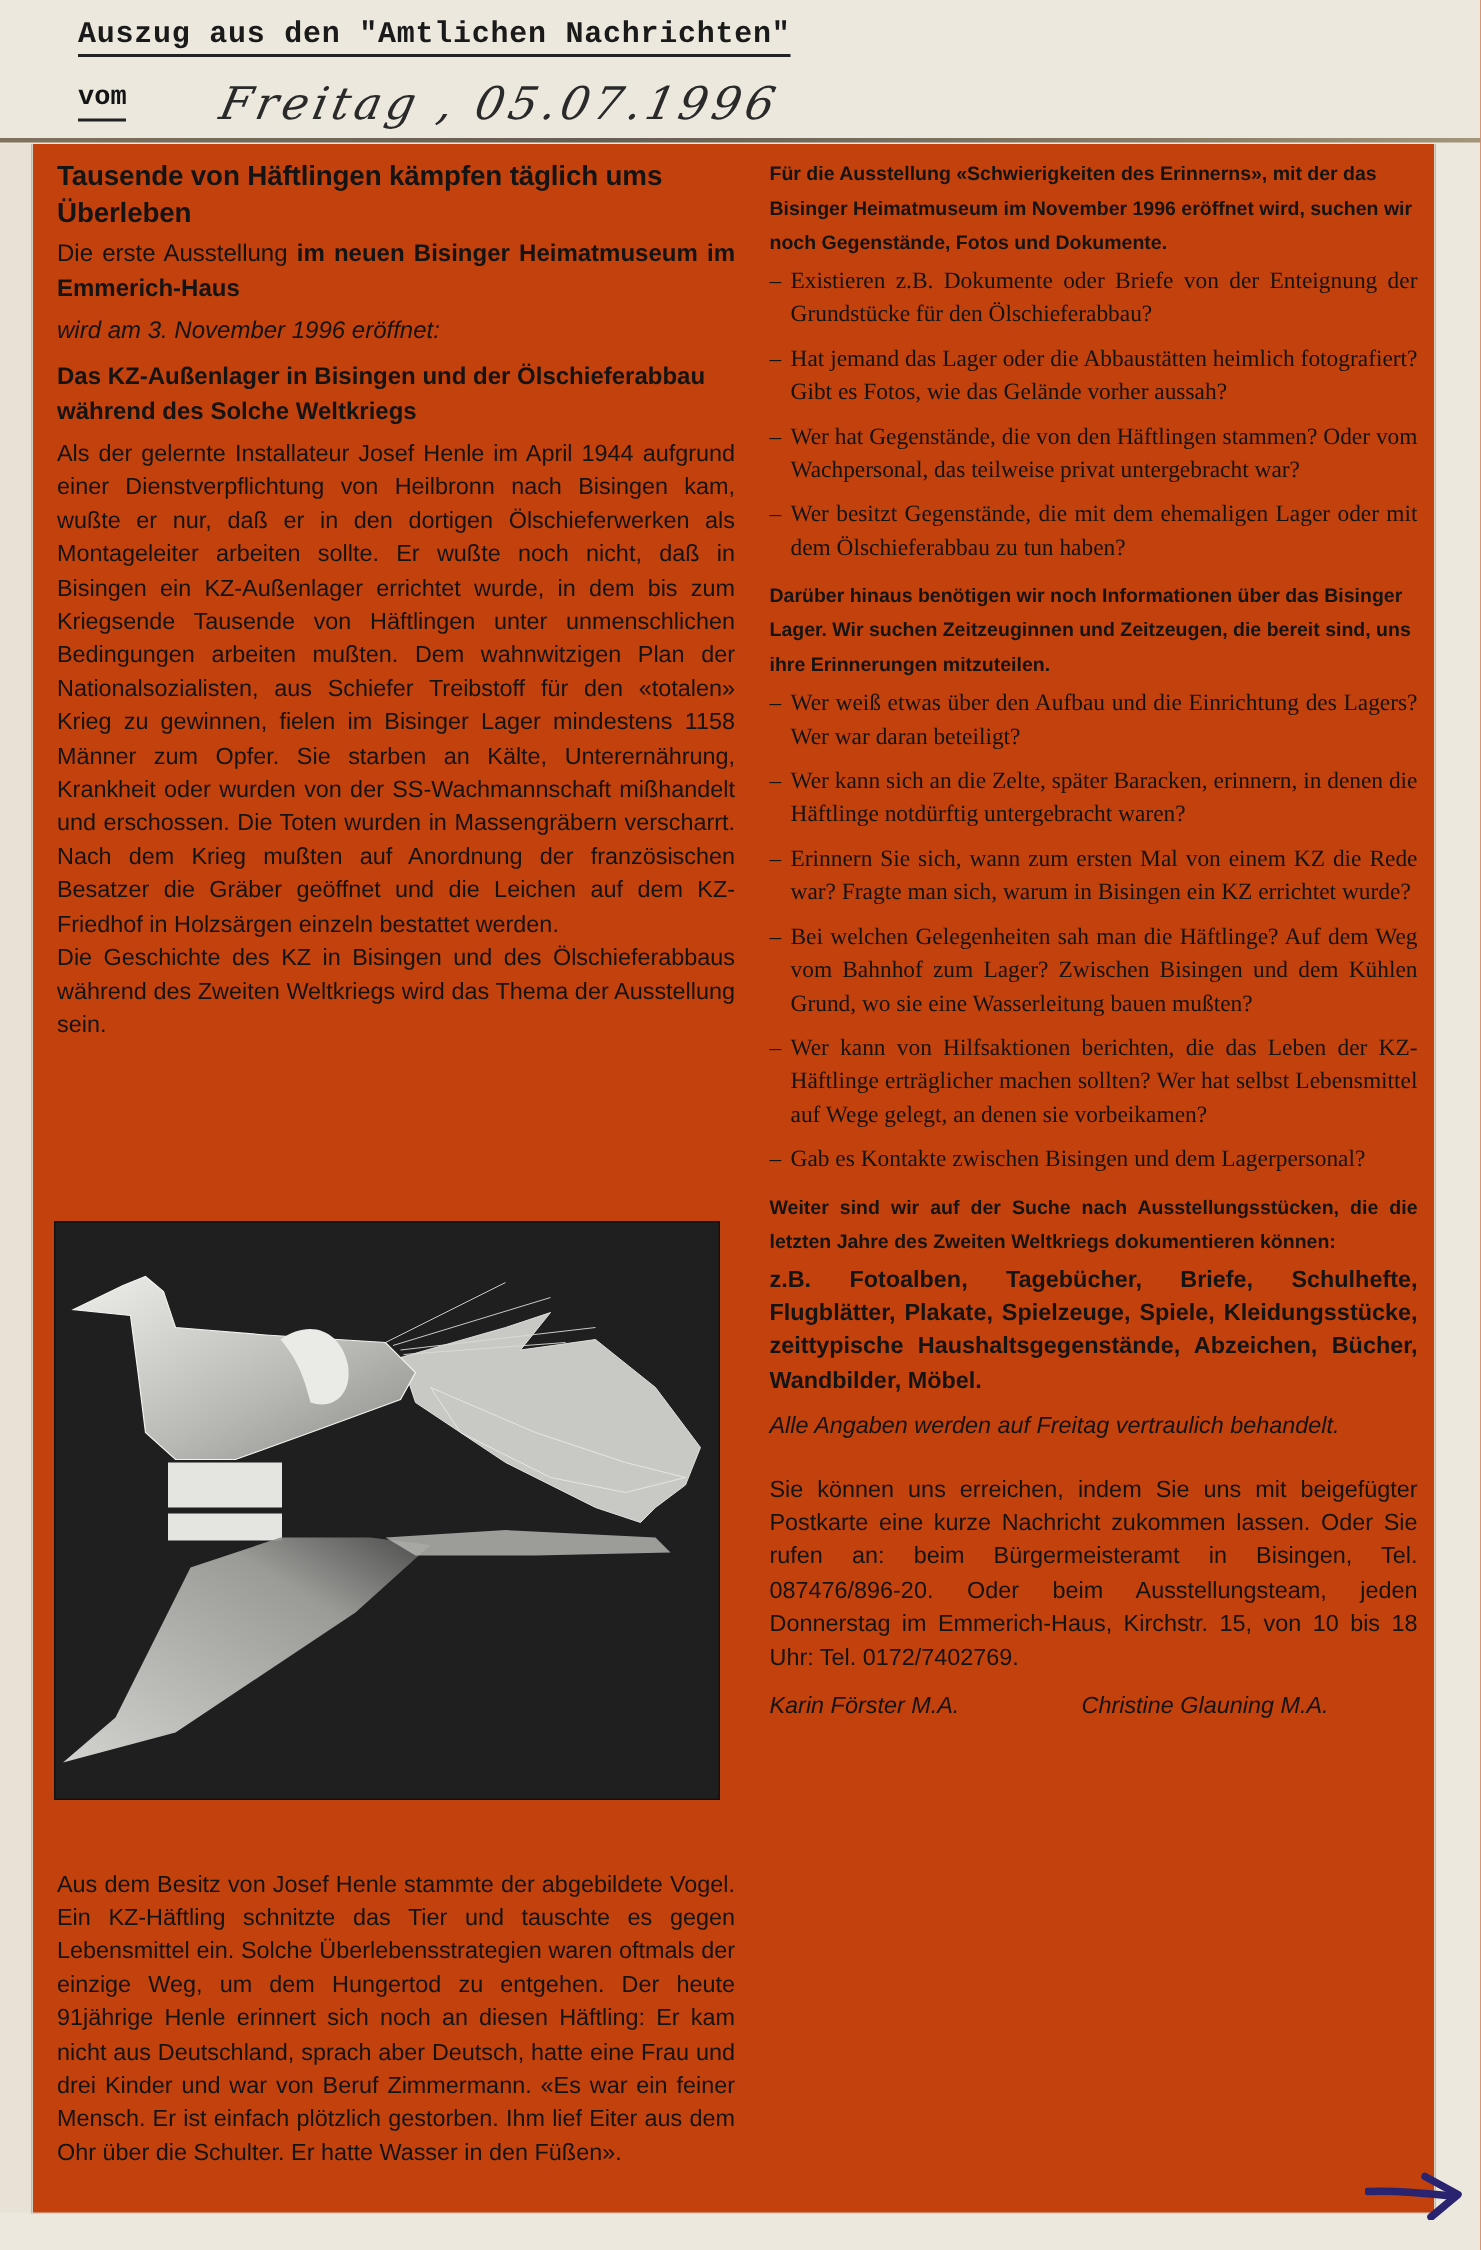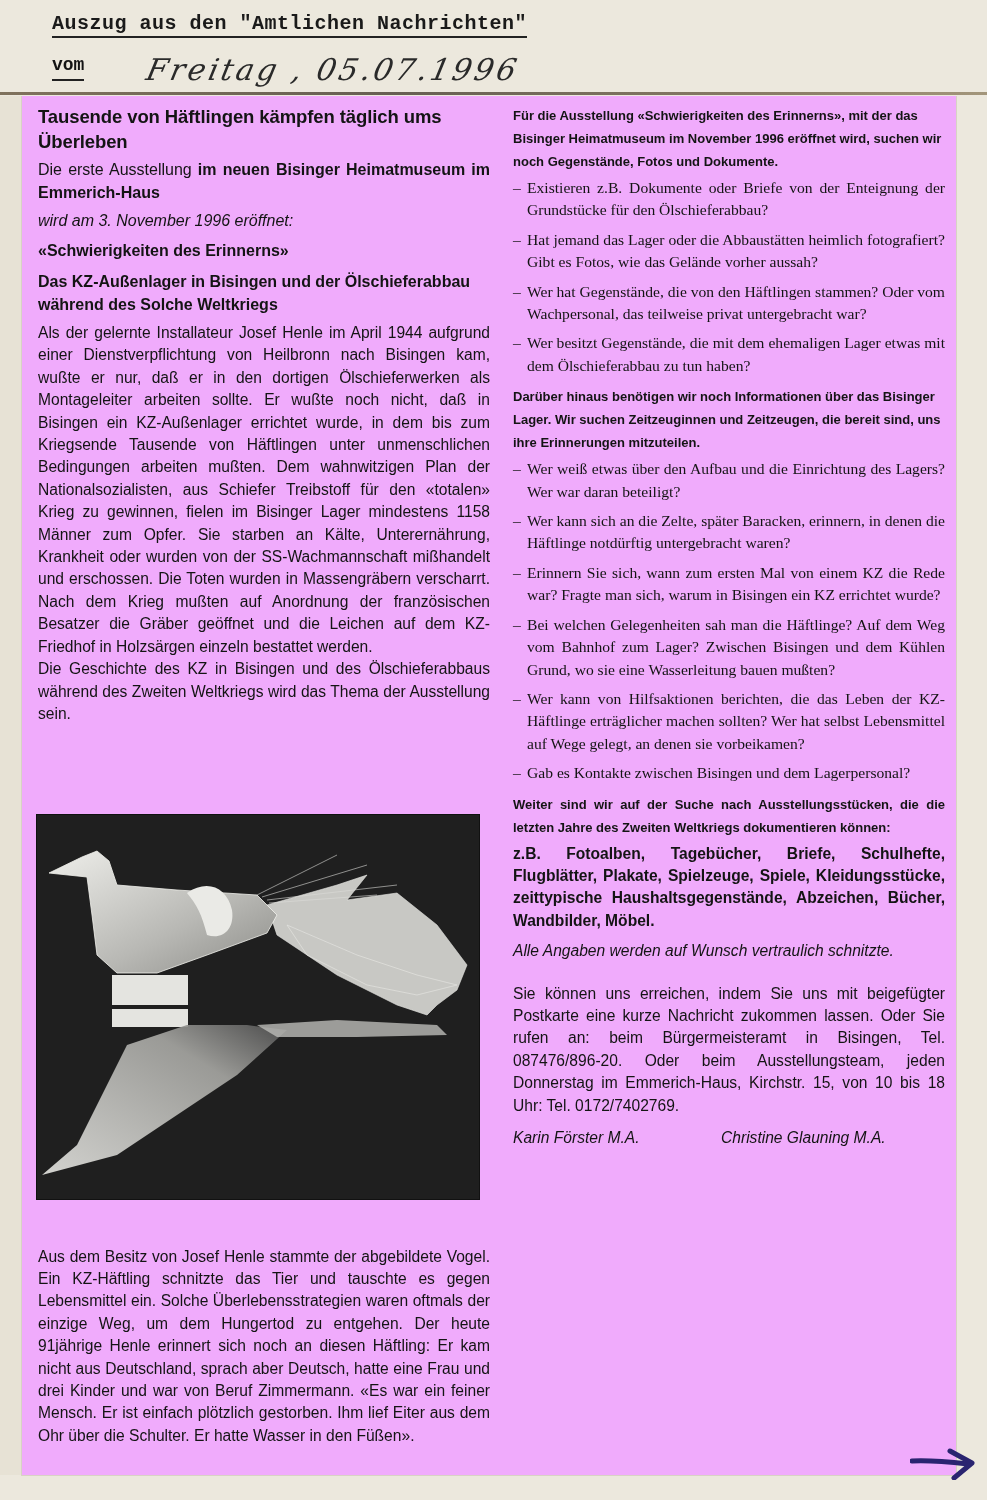--- a/index.html
+++ b/index.html
@@ -31,21 +31,21 @@
     transform: skewX(-12deg);
     white-space: nowrap;
   }
   .rule-top {
     position: absolute; left: 0; top: 92px; width: 987px; height: 3px;
     background: linear-gradient(90deg, #5b4a32, #3a3024 40%, #6a5a40 80%, #8a7a5a);
     opacity: 0.75;
   }
   .clip {
     position: absolute; left: 21px; top: 96px; width: 934px; height: 1379px;
-    background: #f0abfc;
+    background: #c2410c;
     border-left: 1px solid #d8d2c4;
     border-right: 1px solid #d8d2c4;
     border-bottom: 1px solid #d8d2c4;
   }
   .col { position: absolute; top: 8px; font-size: 15.6px; line-height: 22.4px; }
   .col.left { left: 16px; width: 452px; }
   .col.right { left: 491px; width: 432px; }
   .h1 { font-weight: 900; font-size: 18.5px; line-height: 25px; margin: 0 0 4px 0; letter-spacing: -0.1px; }
   .lead { margin: 0 0 6px 0; font-size: 16px; line-height: 23px; text-align: justify; }
   .lead b { font-weight: 900; }
@@ -82,21 +82,20 @@
 </div>
 <div class="rule-top"></div>
 <div class="leftshadow"></div>
 
 <div class="clip">
 
   <div class="col left">
     <h1 class="h1">Tausende von Häftlingen kämpfen täglich ums Überleben</h1>
     <p class="lead"><span>Die erste Ausstellung </span><b>im neuen Bisinger Heimatmuseum im Emmerich-Haus</b></p>
     <p class="it">wird am 3. November 1996 eröffnet:</p>
-    <p class="subh">«Schwierigkeiten des Erinnerns»</p>
     <p class="subh2">Das KZ-Außenlager in Bisingen und der Ölschieferabbau während des Solche Weltkriegs</p>
     <p class="body">Als der gelernte Installateur Josef Henle im April 1944 aufgrund einer Dienstverpflichtung von Heilbronn nach Bisingen kam, wußte er nur, daß er in den dortigen Ölschieferwerken als Montageleiter arbeiten sollte. Er wußte noch nicht, daß in Bisingen ein KZ-Außenlager errichtet wurde, in dem bis zum Kriegsende Tausende von Häftlingen unter unmenschlichen Bedingungen arbeiten mußten. Dem wahnwitzigen Plan der Nationalsozialisten, aus Schiefer Treibstoff für den «totalen» Krieg zu gewinnen, fielen im Bisinger Lager mindestens 1158 Männer zum Opfer. Sie starben an Kälte, Unterernährung, Krankheit oder wurden von der SS-Wachmannschaft mißhandelt und erschossen. Die Toten wurden in Massengräbern verscharrt. Nach dem Krieg mußten auf Anordnung der französischen Besatzer die Gräber geöffnet und die Leichen auf dem KZ-Friedhof in Holzsärgen einzeln bestattet werden.</p>
     <p class="body">Die Geschichte des KZ in Bisingen und des Ölschieferabbaus während des Zweiten Weltkriegs wird das Thema der Ausstellung sein.</p>
   </div>
 
   <div class="photo">
     <svg width="442" height="384" viewBox="0 0 442 384">
       <defs>
         <linearGradient id="bodyg" x1="0" y1="0" x2="1" y2="1">
           <stop offset="0" stop-color="#eeeeea"></stop>
@@ -135,34 +134,34 @@
   </div>
 
   <p class="caption">Aus dem Besitz von Josef Henle stammte der abgebildete Vogel. Ein KZ-Häftling schnitzte das Tier und tauschte es gegen Lebensmittel ein. Solche Überlebensstrategien waren oftmals der einzige Weg, um dem Hungertod zu entgehen. Der heute 91jährige Henle erinnert sich noch an diesen Häftling: Er kam nicht aus Deutschland, sprach aber Deutsch, hatte eine Frau und drei Kinder und war von Beruf Zimmermann. «Es war ein feiner Mensch. Er ist einfach plötzlich gestorben. Ihm lief Eiter aus dem Ohr über die Schulter. Er hatte Wasser in den Füßen».</p>
 
   <div class="col right">
     <p class="rh">Für die Ausstellung «Schwierigkeiten des Erinnerns», mit der das Bisinger Heimatmuseum im November 1996 eröffnet wird, suchen wir noch Gegenstände, Fotos und Dokumente.</p>
     <ul class="dash">
       <li>Existieren z.B. Dokumente oder Briefe von der Enteignung der Grundstücke für den Ölschieferabbau?</li>
       <li>Hat jemand das Lager oder die Abbaustätten heimlich fotografiert? Gibt es Fotos, wie das Gelände vorher aussah?</li>
       <li>Wer hat Gegenstände, die von den Häftlingen stammen? Oder vom Wachpersonal, das teilweise privat untergebracht war?</li>
-      <li>Wer besitzt Gegenstände, die mit dem ehemaligen Lager etwas mit dem Ölschieferabbau zu tun haben?</li>
+      <li>Wer besitzt Gegenstände, die mit dem ehemaligen Lager oder mit dem Ölschieferabbau zu tun haben?</li>
     </ul>
     <p class="rh">Darüber hinaus benötigen wir noch Informationen über das Bisinger Lager. Wir suchen Zeitzeuginnen und Zeitzeugen, die bereit sind, uns ihre Erinnerungen mitzuteilen.</p>
     <ul class="dash">
       <li>Wer weiß etwas über den Aufbau und die Einrichtung des Lagers? Wer war daran beteiligt?</li>
       <li>Wer kann sich an die Zelte, später Baracken, erinnern, in denen die Häftlinge notdürftig untergebracht waren?</li>
       <li>Erinnern Sie sich, wann zum ersten Mal von einem KZ die Rede war? Fragte man sich, warum in Bisingen ein KZ errichtet wurde?</li>
       <li>Bei welchen Gelegenheiten sah man die Häftlinge? Auf dem Weg vom Bahnhof zum Lager? Zwischen Bisingen und dem Kühlen Grund, wo sie eine Wasserleitung bauen mußten?</li>
       <li>Wer kann von Hilfsaktionen berichten, die das Leben der KZ-Häftlinge erträglicher machen sollten? Wer hat selbst Lebensmittel auf Wege gelegt, an denen sie vorbeikamen?</li>
       <li>Gab es Kontakte zwischen Bisingen und dem Lagerpersonal?</li>
     </ul>
     <p class="rh just">Weiter sind wir auf der Suche nach Ausstellungsstücken, die die letzten Jahre des Zweiten Weltkriegs dokumentieren können:</p>
     <p class="list-txt">z.B. Fotoalben, Tagebücher, Briefe, Schulhefte, Flugblätter, Plakate, Spielzeuge, Spiele, Kleidungsstücke, zeittypische Haushaltsgegenstände, Abzeichen, Bücher, Wandbilder, Möbel.</p>
-    <p class="conf">Alle Angaben werden auf Wunsch vertraulich schnitzte.</p>
+    <p class="conf">Alle Angaben werden auf Freitag vertraulich behandelt.</p>
     <p class="contact">Sie können uns erreichen, indem Sie uns mit beigefügter Postkarte eine kurze Nachricht zukommen lassen. Oder Sie rufen an: beim Bürgermeisteramt in Bisingen, Tel. 087476/896-20. Oder beim Ausstellungsteam, jeden Donnerstag im Emmerich-Haus, Kirchstr. 15, von 10 bis 18 Uhr: Tel. 0172/7402769.</p>
     <div class="sigs">
       <span class="s1">Karin Förster M.A.</span>
       <span class="s2">Christine Glauning M.A.</span>
     </div>
   </div>
 </div>
 
 <svg class="arrow" viewBox="0 0 70 32">
   <path d="M2,13 C20,12 40,14 58,16" stroke="#2a2470" stroke-width="5" fill="none" stroke-linecap="round"></path>

